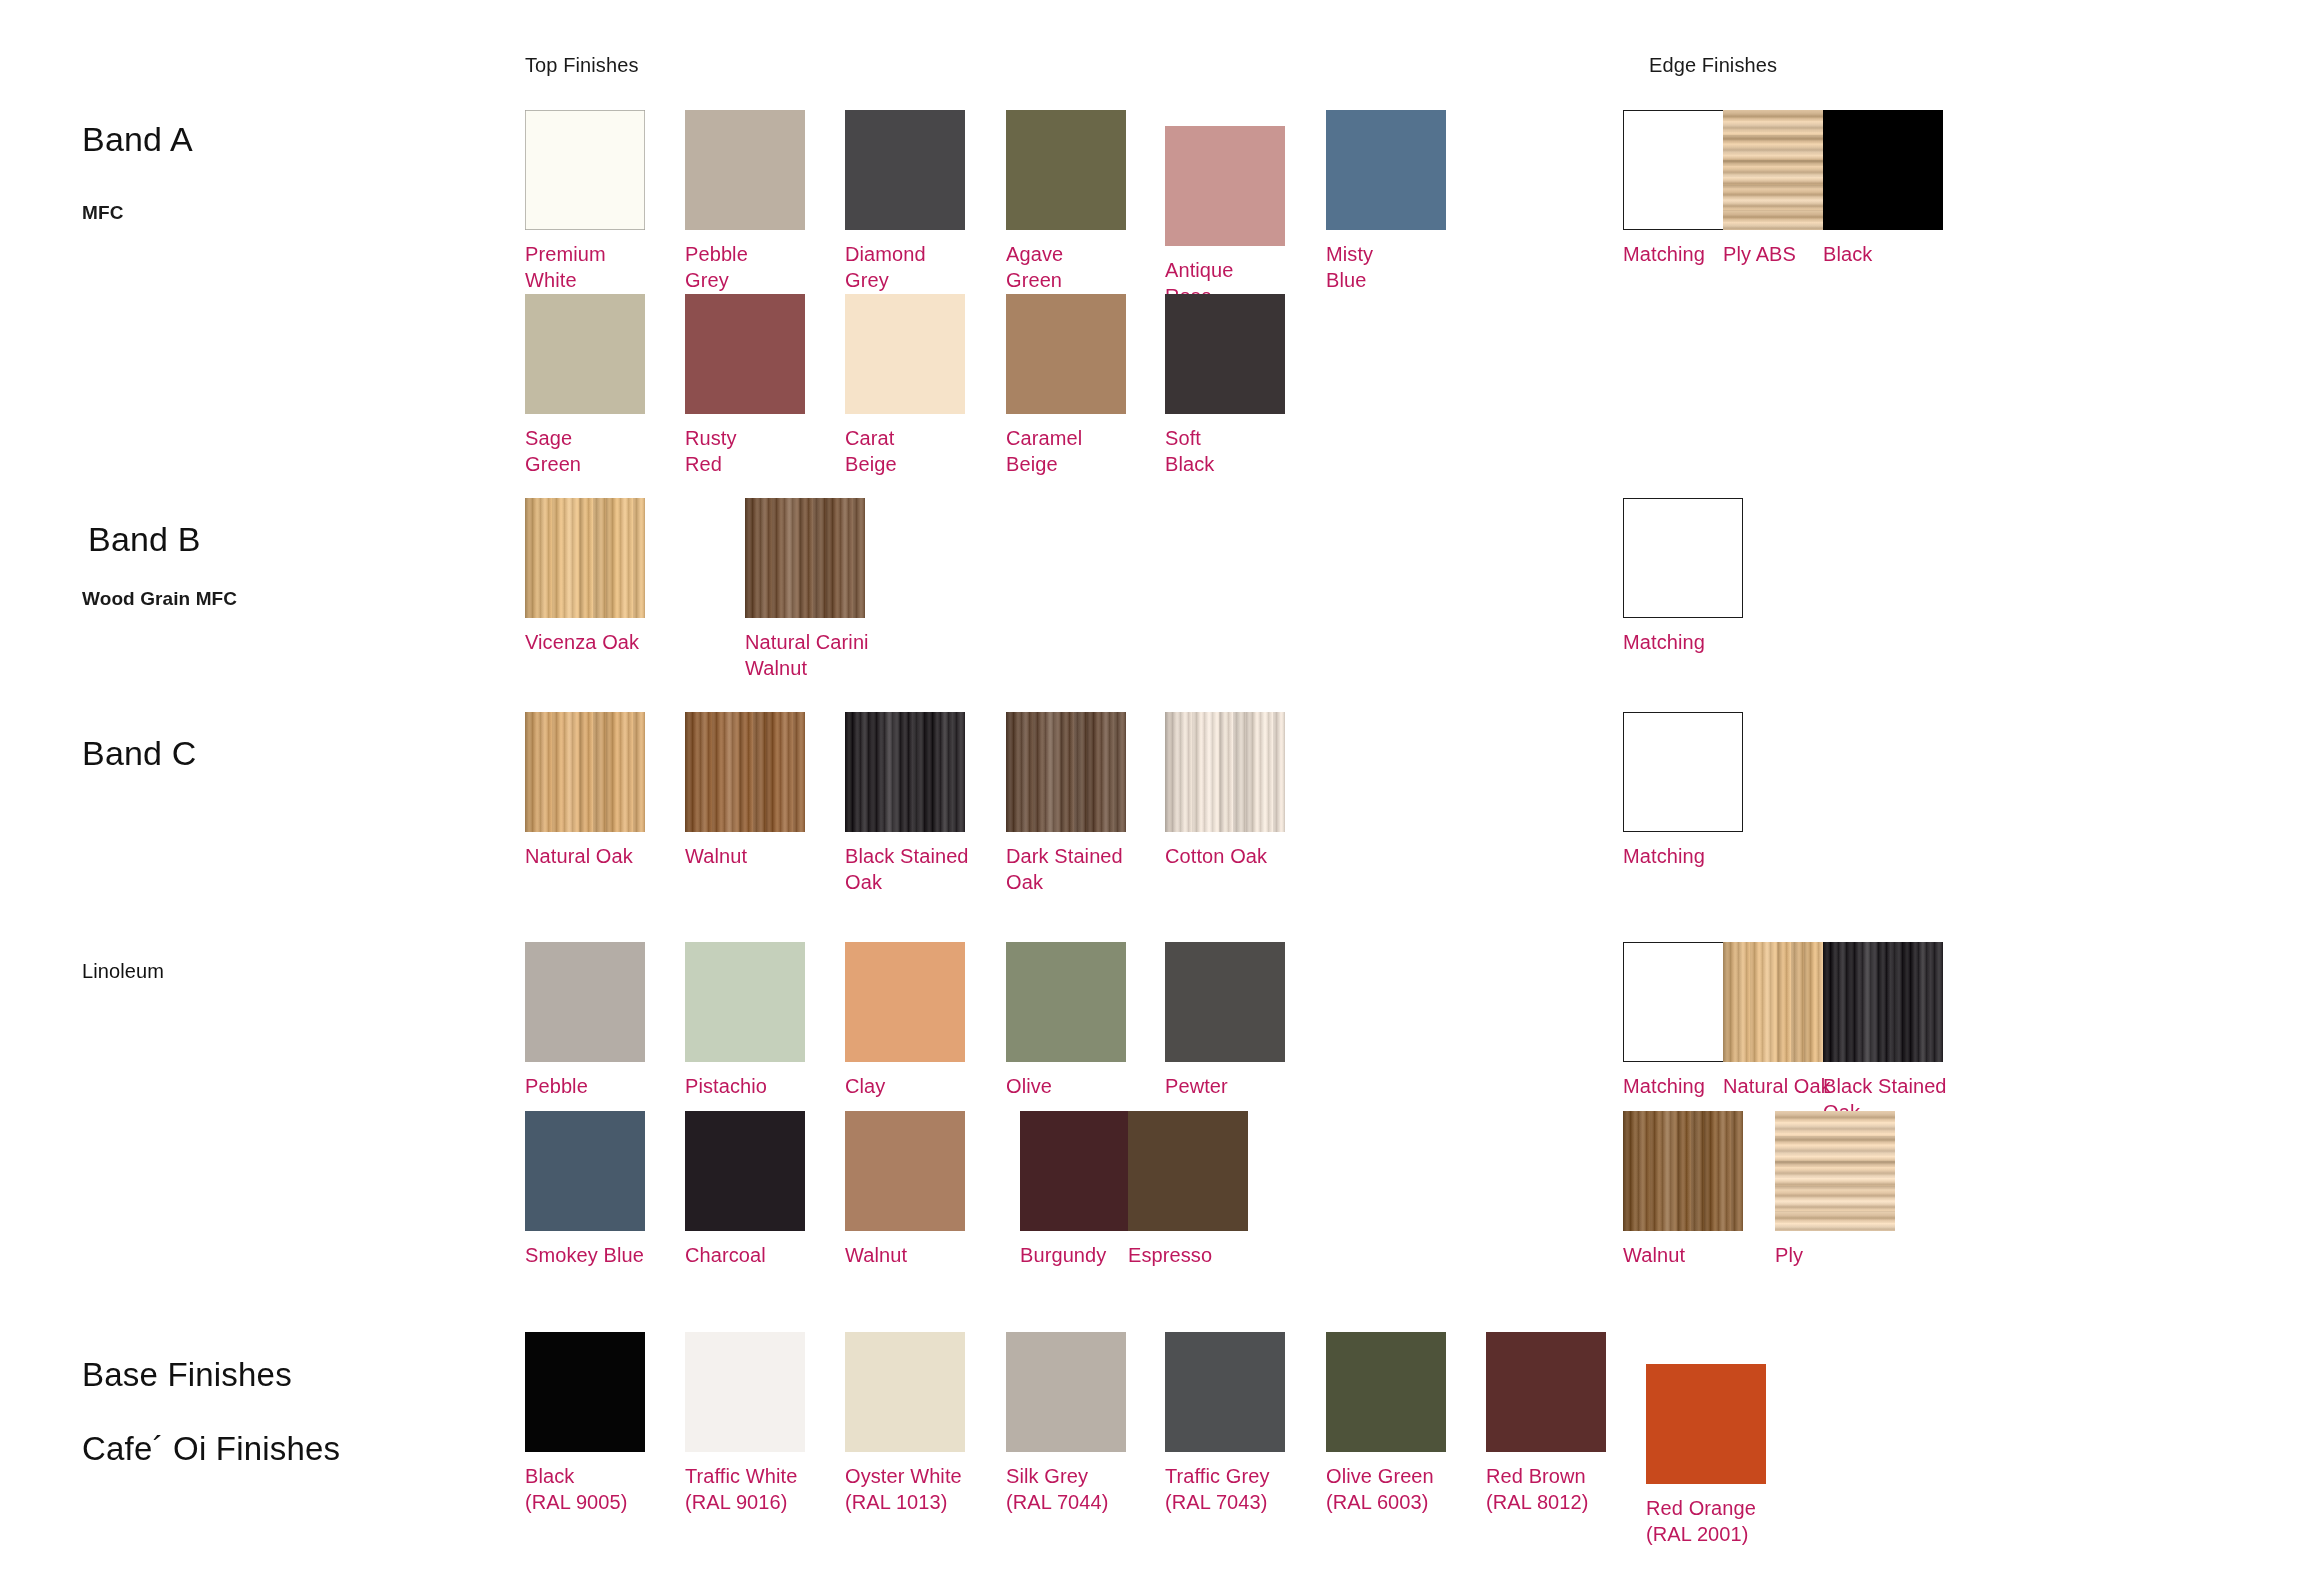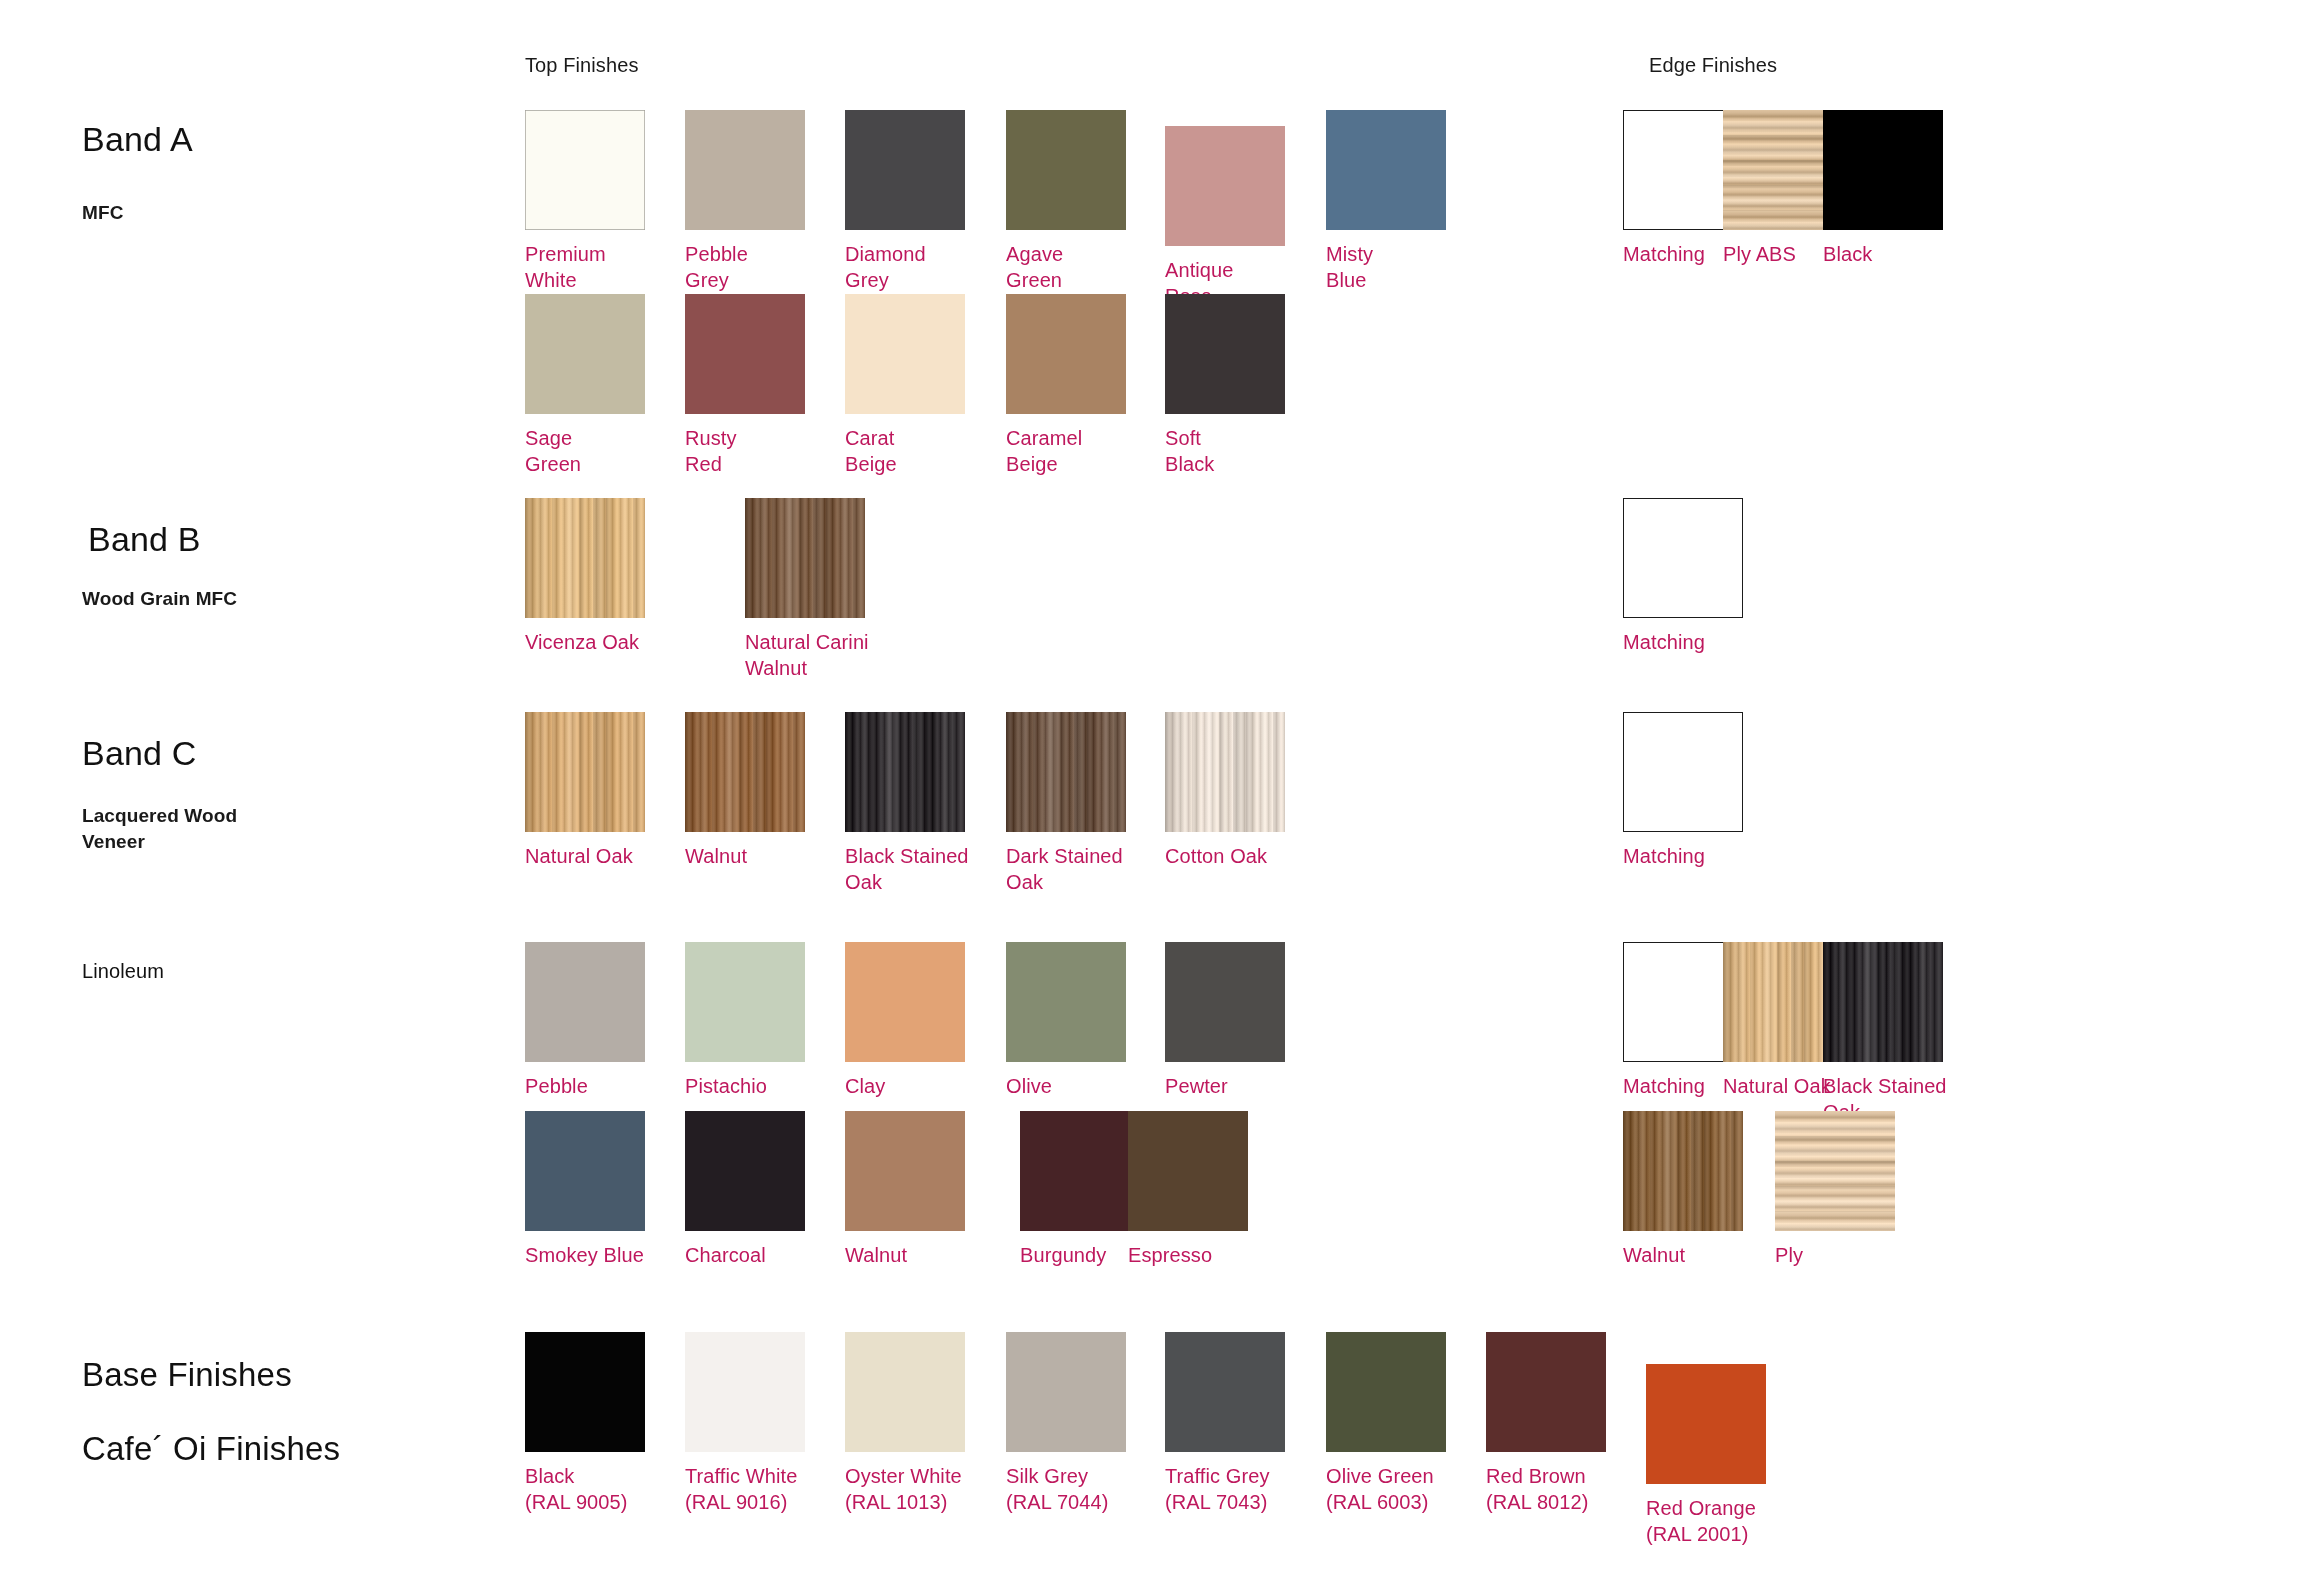--- a/index.html
+++ b/index.html
@@ -95,22 +95,20 @@
   <div class="col-header" style="left:525px; top:54px;">Top Finishes</div>
   <div class="col-header" style="left:1649px; top:54px;">Edge Finishes</div>
 
   <div class="band-title" style="left:82px; top:120px;">Band A</div>
   <div class="band-sub" style="left:82px; top:184px;">MFC</div>
 
   <div class="band-title" style="left:82px; top:520px;margin-left:6px;">Band B</div>
   <div class="band-sub" style="left:82px; top:570px;">Wood Grain MFC</div>
 
   <div class="band-title" style="left:82px; top:734px;">Band C</div>
-  <div class="band-sub" style="left:82px; top:787px; white-space:pre-line;">Lacquered Wood
-Veneer</div>
 
   <div class="band-plain" style="left:82px; top:960px;">Linoleum</div>
 
   <div class="base-title" style="left:82px; top:1356px;">Base Finishes</div>
   <div class="base-title" style="left:82px; top:1430px;">Cafe´ Oi Finishes</div>
 
   <div id="swatch-layer">
       <div class="swatch-cell" style="left: 525px; top: 110px;">
         <div class="swatch hairline" style="background: rgb(252, 251, 243);"></div>
         <div class="swatch-label">Premium

